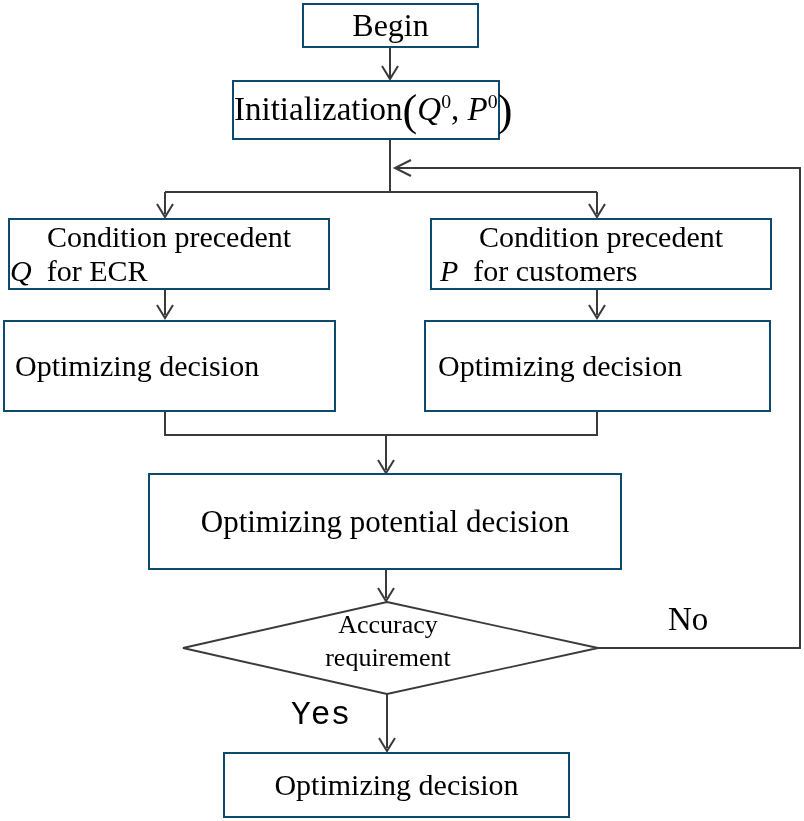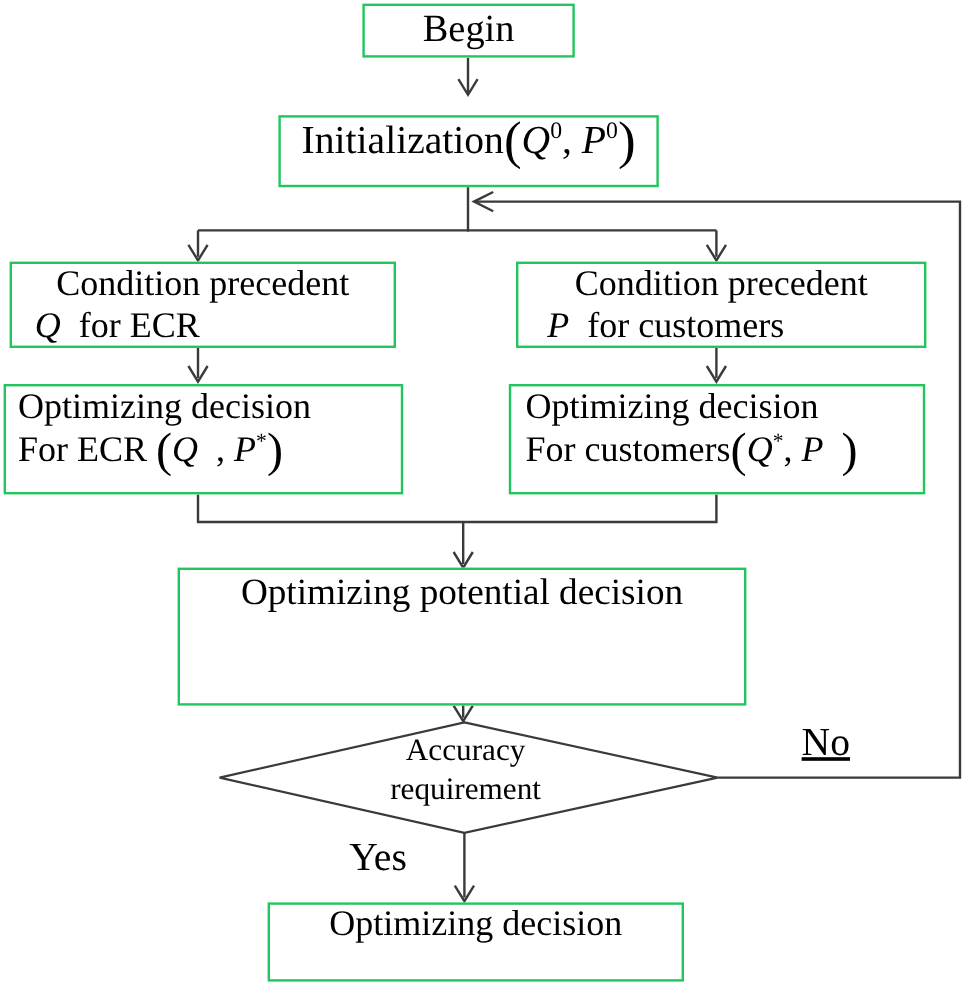--- a/index.html
+++ b/index.html
@@ -8,55 +8,56 @@
     width: 804px;
     height: 821px;
     background: #ffffff;
     color: #000000;
     font-family: "Liberation Serif", "DejaVu Serif", serif;
     overflow: hidden;
   }
   .wires { position: absolute; left: 0; top: 0; }
   .box {
     position: absolute;
-    border: 2px solid #22c55e;
+    border: 2px solid #0c4a6e;
     background: #ffffff;
     box-sizing: border-box;
     display: flex;
     flex-direction: column;
+    justify-content: center;
   }
   .l { line-height: 1.15; white-space: nowrap; }
   .c { text-align: center; }
   .var { font-style: italic; }
   .sup { font-size: 0.60em; vertical-align: 0.62em; }
   .big { font-size: 1.34em; line-height: 0; vertical-align: -0.10em; font-weight: 400; }
 
   .n-begin { left: 302px; top: 3px;   width: 177px; height: 45px; font-size: 32px; }
-  .n-init  { left: 232px; top: 96px;  width: 317px; height: 60px; font-size: 33px; }
+  .n-init  { left: 232px; top: 80px;  width: 268px; height: 60px; font-size: 33px; }
   .n-condl { left: 8px;   top: 218px; width: 322px; height: 72px; font-size: 30px; }
   .n-condr { left: 430px; top: 218px; width: 342px; height: 72px; font-size: 30px; }
   .n-optl  { left: 3px;   top: 320px; width: 333px; height: 92px; font-size: 30px; padding-left: 10px; }
   .n-optr  { left: 424px; top: 320px; width: 347px; height: 92px; font-size: 30px; padding-left: 12px; }
-  .n-mid   { left: 148px; top: 473px; width: 474px; height: 115px; gap: 40px; }
+  .n-mid   { left: 148px; top: 473px; width: 474px; height: 97px; gap: 40px; }
   .n-end   { left: 223px; top: 752px; width: 347px; height: 66px; }
 
-  .n-condl .indent { padding-left: 19px; }
-  .n-condr .indent { padding-left: 24px; }
+  .n-condl .indent { }
+  .n-condr .indent { padding-left: 8px; }
   .n-mid .t1 { font-size: 31px; text-align: center; }
   .n-mid .t2 { font-size: 27px; text-align: center; line-height: 1.3; }
   .n-end .t1 { font-size: 30px; text-align: center; line-height: 1.05; }
   .n-end .t2 { font-size: 33px; text-align: center; line-height: 1.0; }
 
   .diamond-text {
     position: absolute; left: 247px; top: 609px; width: 282px;
     text-align: center; font-size: 26px; line-height: 1.26;
   }
   .edge-label { position: absolute; font-size: 33px; }
-  .no-label  { left: 668px; top: 601px; text-decoration: underline; }
-  .yes-label { left: 291px; top: 697px; }
+  .no-label  { left: 668px; top: 601px; }
+  .yes-label { left: 291px; top: 697px; font-family: Liberation Mono, monospace; }
 </style>
 </head>
 <body>
 
 <div class="stage">
 
   <svg class="wires" width="804" height="821" viewBox="0 0 804 821" stroke="#3a3a3a" stroke-width="2" fill="none">
 
     <line x1="390" y1="48" x2="390" y2="77"></line>
     <polyline points="382,66 390,79 398,66"></polyline>
@@ -104,26 +105,24 @@
     <div class="l indent"><span class="var">Q</span><span>&nbsp; for ECR</span></div>
   </div>
 
   <div class="box n-condr">
     <div class="l c">Condition precedent</div>
     <div class="l indent"><span class="var">P</span><span>&nbsp; for customers</span></div>
   </div>
 
   <div class="box n-optl">
     <div class="l">Optimizing decision</div>
-    <div class="l"><span>For ECR </span><span class="big">(</span><span class="var">Q</span><span>&nbsp; , </span><span class="var">P</span><span class="sup">*</span><span class="big">)</span></div>
   </div>
 
   <div class="box n-optr">
     <div class="l">Optimizing decision</div>
-    <div class="l"><span>For customers</span><span class="big">(</span><span class="var">Q</span><span class="sup">*</span><span>, </span><span class="var">P</span><span>&nbsp;&nbsp;</span><span class="big">)</span></div>
   </div>
 
   <div class="box n-mid">
     <div class="l t1">Optimizing potential decision</div>
   </div>
 
   <div class="diamond-text">
     <div>Accuracy</div>
     <div>requirement</div>
   </div>

